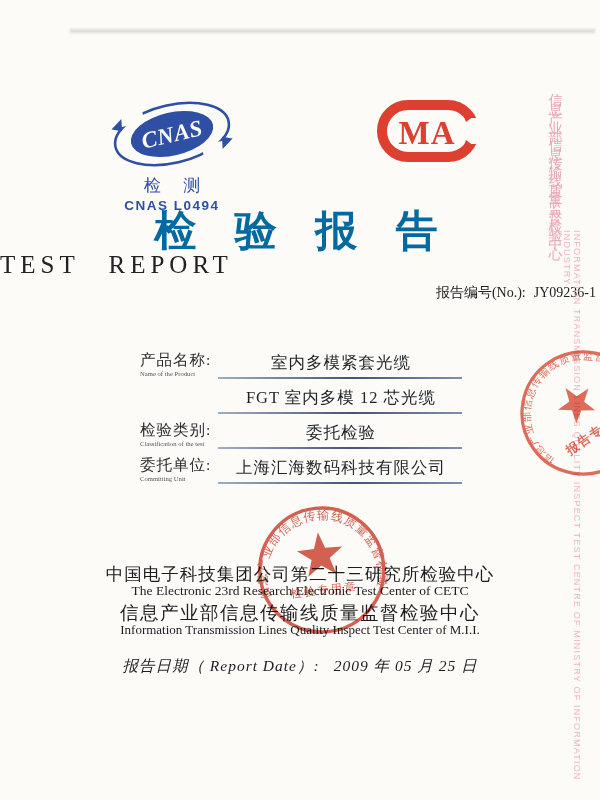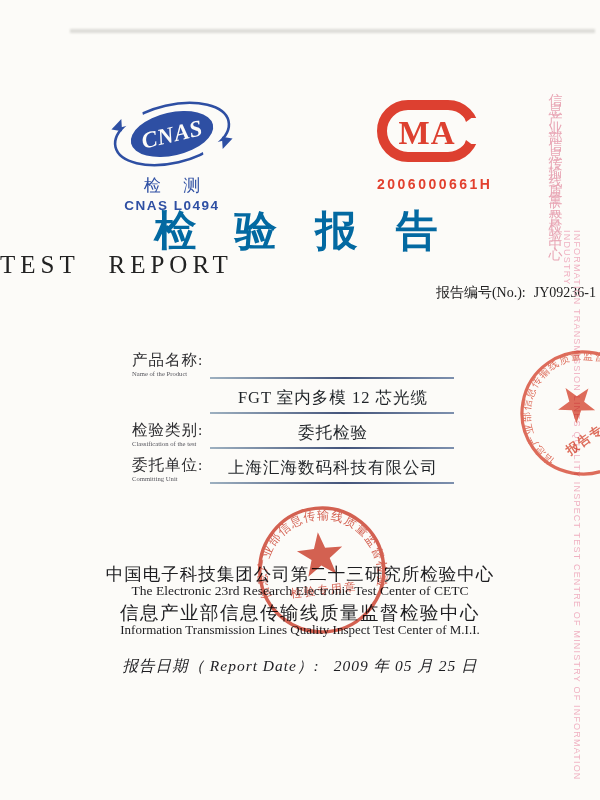--- a/index.html
+++ b/index.html
@@ -23,21 +23,21 @@
 
   .title-cn { position:absolute; top:203px; left:0; width:100%; text-align:center;
     font-size:42px; font-weight:600; color:#0369a1; letter-spacing:8px; word-spacing:12px; }
   .title-en { position:absolute; top:251px; left:0; width:100%; 
     font-size:25px; color:#222; letter-spacing:5px; word-spacing:18px; }
   .report-no { position:absolute; top:284px; left:0; width:100%; text-align:right;
     font-size:14px; color:#222; }
   .report-no span { margin:0 4px; }
 
   
-  .fields { position:absolute; left:132px; top:348px; width:332px; }
+  .fields { position:absolute; left:140px; top:348px; width:332px; }
   .frow { position:relative; height:35px; }
   .flabel { position:absolute; left:0; top:2px; width:90px; }
   .flabel .cn { font-size:15.5px; color:#2b2b2e; letter-spacing:1px; white-space:nowrap; }
   .flabel .en { font-size:7px; color:#55555c; white-space:nowrap; margin-top:-1px; transform:scale(.95); transform-origin:left top; }
   .fvalue { position:absolute; left:80px; top:4px; width:242px; text-align:center;
     font-size:16.5px; color:#1f2327; letter-spacing:1px; white-space:nowrap; }
   .fline { position:absolute; left:78px; top:29px; width:244px; height:2px;
     background:linear-gradient(90deg,#9db0c0,#44547a 55%,#7d90ae); }
 
   
@@ -89,35 +89,35 @@
   </div>
 
   <div class="cma">
     <svg width="112" height="70" viewBox="0 0 112 70">
       <rect x="8" y="7" width="92" height="52" rx="26" fill="none" stroke="#dd4030" stroke-width="10"></rect>
       <rect x="86" y="20" width="26" height="26" fill="#fcfbf8"></rect>
       <polygon points="88,14 100,18 92,24" fill="#dd4030"></polygon>
       <polygon points="88,52 100,48 92,42" fill="#dd4030"></polygon>
       <text x="53" y="46" text-anchor="middle" font-size="33" font-weight="bold" fill="#dd4030" font-family="Liberation Sans, sans-serif" letter-spacing="1">MA</text>
     </svg>
-    <div class="cma-code">2006000661H</div>
   </div>
 
   <div class="title-cn">检 验 报 告</div>
   <div class="title-en">TEST REPORT</div>
   <div class="report-no">
     <span>报告编号(No.):</span><span>JY09236-1</span>
   </div>
 
   <div class="fields">
     <div class="frow">
       <div class="flabel">
         <div class="cn">产品名称:</div>
         <div class="en">Name of the Product</div>
       </div>
+      <div class="fvalue">室内多模紧套光缆</div>
       <div class="fline"></div>
     </div>
     <div class="frow">
       <div class="fvalue">FGT 室内多模 12 芯光缆</div>
       <div class="fline"></div>
     </div>
     <div class="frow">
       <div class="flabel">
         <div class="cn">检验类别:</div>
         <div class="en">Classification of the test</div>

